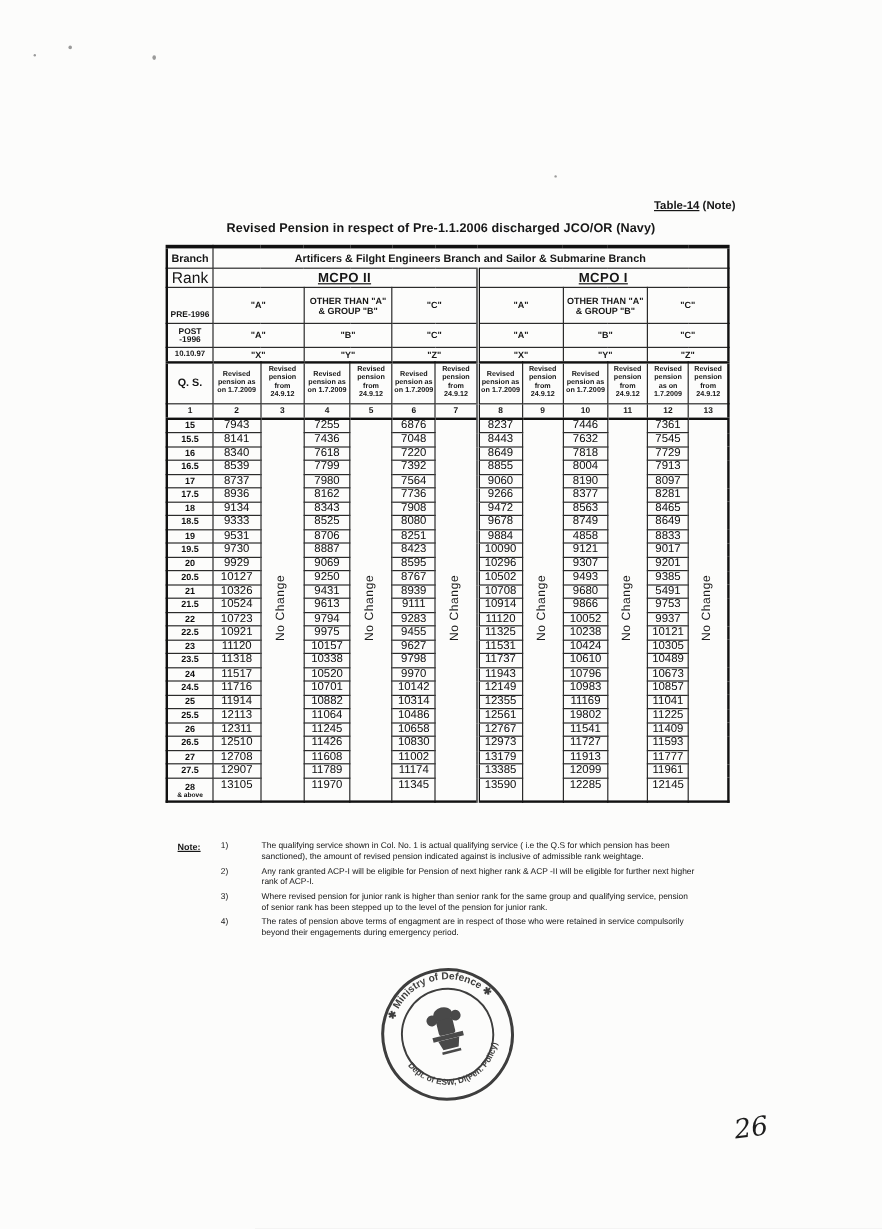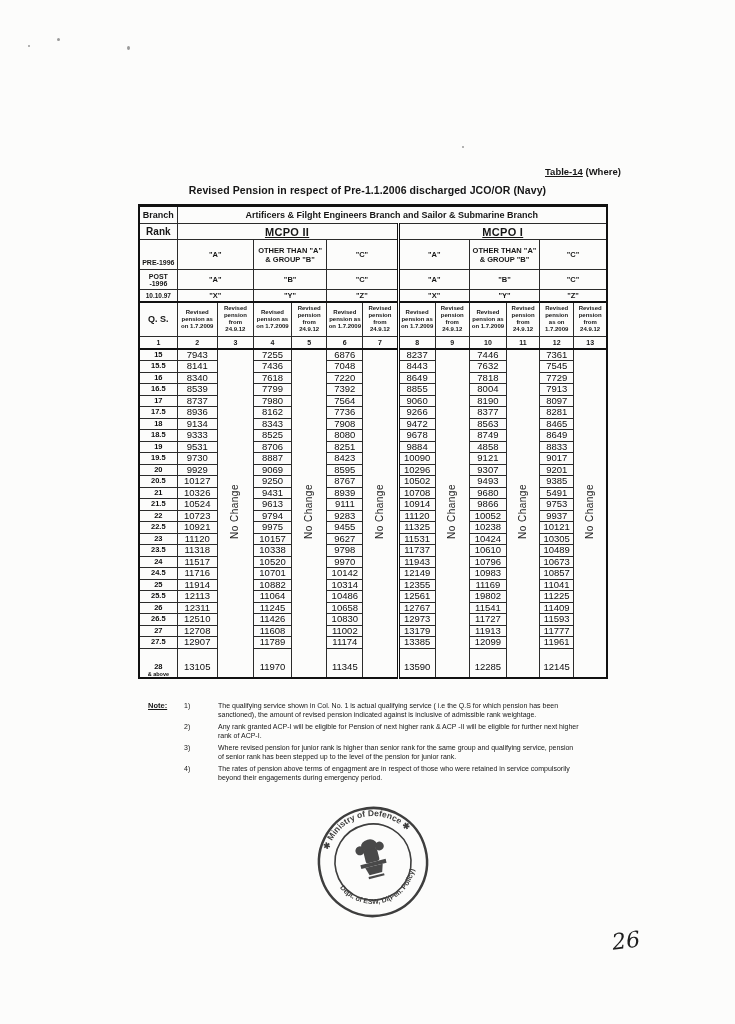--- a/index.html
+++ b/index.html
@@ -20,35 +20,35 @@
     border:2.5px solid #111; border-top-width:3px; }
   table.pension th, table.pension td {
     border:1px solid #2b2b2b; text-align:center; vertical-align:middle;
     padding:0 1px; overflow:hidden;
   }
   .div-left { border-left:3px double #111 !important; }
 
   tr.r-branch th, tr.r-branch td { height:18px; font-size:9px; font-weight:bold; }
   tr.r-rank th, tr.r-rank td { height:16px; }
   tr.r-rank .rank-name { font-size:11px; font-weight:bold; text-decoration:underline; letter-spacing:.3px; }
-  tr.r-rank th { font-size:10px; font-weight:bold;margin-left:47px; }
+  tr.r-rank th { font-size:13px; font-weight:normal;margin-left:47px; }
   tr.r-era1 th, tr.r-era1 td { height:30px; font-size:7.5px; font-weight:bold; }
   tr.r-era1 th { vertical-align:bottom; padding-bottom:3px; font-size:7px; }
   tr.r-era2 th, tr.r-era2 td { height:20px; font-size:7.5px; font-weight:bold; }
   tr.r-era2 th { font-size:7px; }
   tr.r-era3 th, tr.r-era3 td { height:12px; font-size:7.5px; font-weight:bold; border-bottom:2px solid #111; }
   tr.r-era3 th { font-size:6.5px; }
   tr.r-hdr th { height:35px; font-size:6px; font-weight:bold; line-height:7px; padding:1px; }
   tr.r-hdr th.qs-h { font-size:9px; }
   tr.r-num th { height:12px; font-size:7px; font-weight:bold; border-bottom:2px solid #111; }
 
   tbody td { height:11px; font-size:9.5px; line-height:10.5px; color:#0d0d0d; }
   tbody td.qs { font-size:7.5px; font-weight:bold; }
   tbody td.qs .qs2 { display:block; font-size:5.5px; line-height:5px; }
-  tbody tr.last td { height:20px; vertical-align:top; padding-top:13px; }
+  tbody tr.last td { height:20px; vertical-align:top; padding-top:1px; }
   tbody tr.last td.qs { vertical-align:middle; }
   td.nochange { vertical-align:middle; }
   td.nochange span {
     writing-mode:vertical-rl; transform:rotate(180deg);
     font-size:10px; color:#1c1c1c; letter-spacing:.5px; white-space:nowrap;
   }
 
   .notes { position:absolute; top:701px; left:148px; width:432px; font-size:7px; line-height:9px; }
   .notes .note-label { position:absolute; left:0; top:0; font-weight:bold; text-decoration:underline; font-size:7.5px; }
   .note-item { position:relative; padding-left:70px; margin-bottom:3px; }
@@ -60,21 +60,21 @@
 </head>
 <body>
 
 <div class="page">
 
   <div class="speck" style="top:45px;left:28px;width:2px;height:2px;"></div>
   <div class="speck" style="top:38px;left:57px;width:3px;height:3px;"></div>
   <div class="speck" style="top:46px;left:127px;width:3px;height:4px;"></div>
   <div class="speck" style="top:146px;left:462px;width:2px;height:2px;"></div>
 
-  <div class="table-label"><span class="u">Table-14</span><span> (Where)</span></div>
+  <div class="table-label"><span class="u">Table-14</span><span> (Note)</span></div>
 
   <div class="doc-title">Revised Pension in respect of Pre-1.1.2006 discharged JCO/OR (Navy)</div>
 
   <div class="tbl-wrap">
     <table class="pension">
       <colgroup>
         <col style="width:38px">
           <col style="width:40px">
           <col style="width:36px">
         <col style="width:38px">

